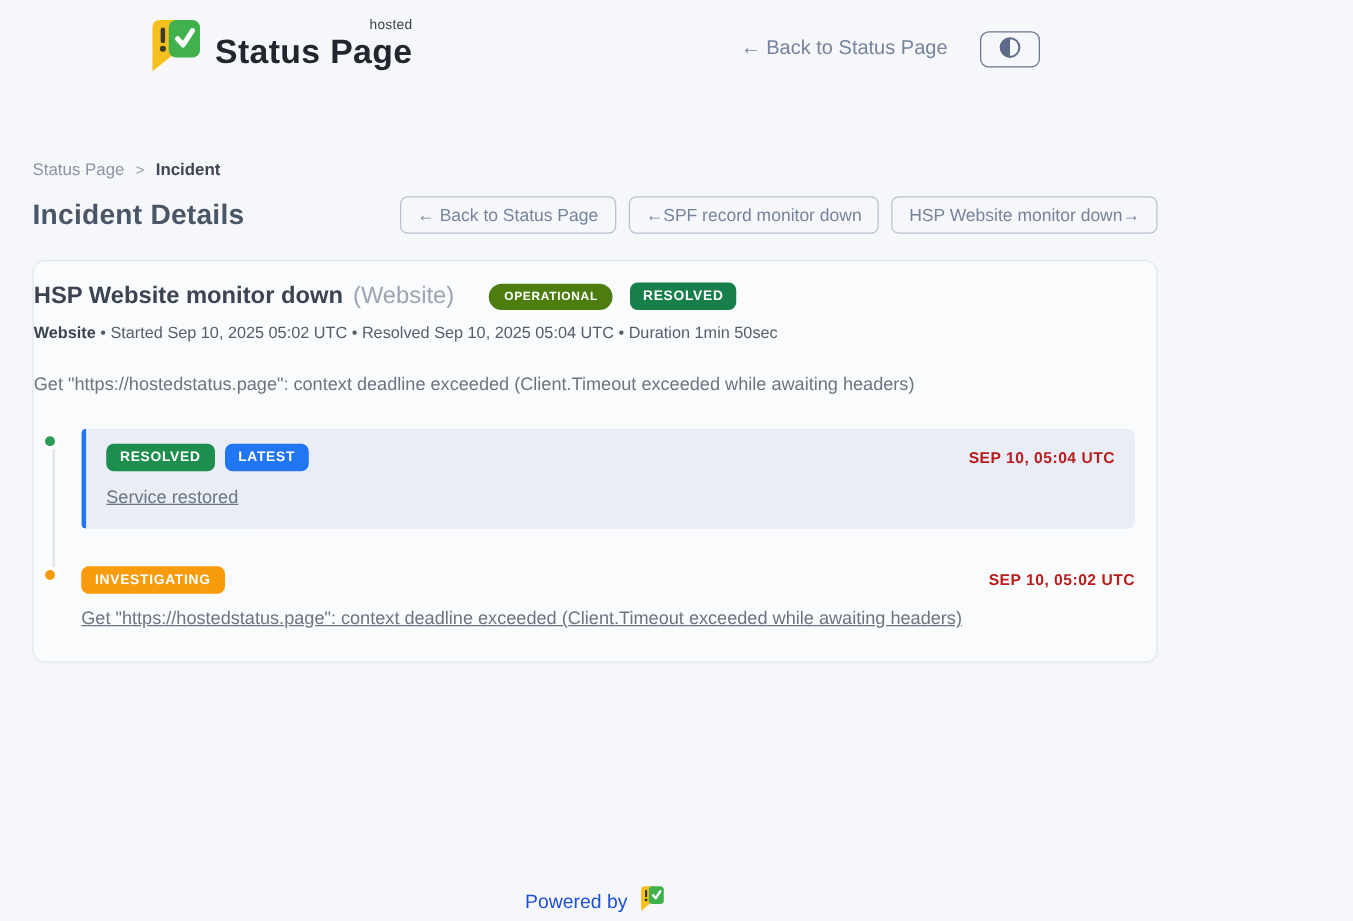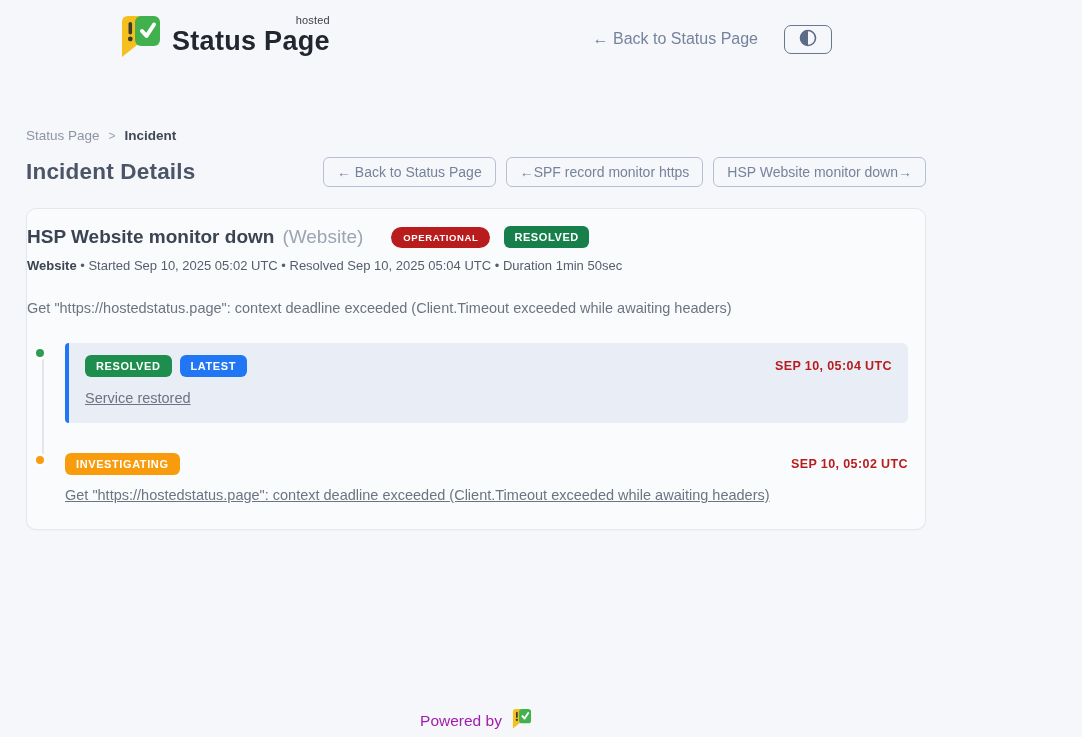--- a/index.html
+++ b/index.html
@@ -63,21 +63,21 @@
     padding: 17px 17px 26px 0;
     box-shadow: 0 1px 2px rgba(40,50,70,.03);
   }
   .card-title-row { display: flex; align-items: center; gap: 8px; }
   .incident-title { font-size: 19px; font-weight: 700; color: #3b4452; }
   .incident-component { font-size: 19px; color: #9ba5b3; font-weight: 400; margin-right: 20px; }
   .badge {
     color: #fff; font-weight: 700; letter-spacing: .6px;
     display: inline-block; text-transform: uppercase;
   }
-  .badge-operational { background: #b91c1c; border-radius: 999px; font-size: 9.5px; padding: 5px 12px; }
+  .badge-operational { background: #4d7c0f; border-radius: 999px; font-size: 9.5px; padding: 5px 12px; }
   .badge-resolved-hdr { background: #17804a; border-radius: 6px; font-size: 11px; padding: 5px 10px; margin-left: 6px; }
 
   .meta-line { margin-top: 10px; font-size: 13px; color: #555e6c; }
   .meta-line b { color: #3b4452; }
 
   .incident-desc { margin-top: 27px; font-size: 14.5px; color: #6c7482; }
 
   
   .timeline { position: relative; margin: 27px 0 0 6px; padding-left: 32px; }
   .timeline::before {
@@ -102,21 +102,21 @@
   .t-badge-resolved { background: #1e8e4e; }
   .t-badge-latest { background: #2176f3; }
   .t-badge-investigating { background: #f89c0e; }
   .t-time { font-size: 12.5px; font-weight: 700; color: #b91c1c; letter-spacing: .4px; }
   .t-msg { margin-top: 13px; font-size: 14.5px; color: #6c7482; text-decoration: underline; }
   .t-entry-2 .t-msg { margin-top: 12px; }
 
   
   footer { margin-top: 178px; text-align: center; }
   .powered { display: inline-flex; align-items: center; gap: 9px;
-    font-size: 15.5px; color: #a21caf; cursor: pointer; }
+    font-size: 15.5px; color: #1d4ed8; cursor: pointer; }
 </style>
 </head>
 <body>
 
 <div class="page">
 
   <header>
     <div class="logo">
       <span>
         <svg width="44" height="46" viewBox="0 0 44 46">
@@ -150,21 +150,21 @@
     <nav class="breadcrumb">
       <span class="crumb-link">Status Page</span>
       <span class="sep">&gt;</span>
       <span class="crumb-current">Incident</span>
     </nav>
 
     <div class="title-row">
       <h1 class="page-title">Incident Details</h1>
       <div class="nav-buttons">
         <button class="nav-btn">← Back to Status Page</button>
-        <button class="nav-btn">←SPF record monitor https</button>
+        <button class="nav-btn">←SPF record monitor down</button>
         <button class="nav-btn">HSP Website monitor down→</button>
       </div>
     </div>
 
     <section class="card">
 
       <div class="card-title-row">
         <span class="incident-title">HSP Website monitor down</span>
         <span class="incident-component">(Website)</span>
         <span class="badge badge-operational">OPERATIONAL</span>

